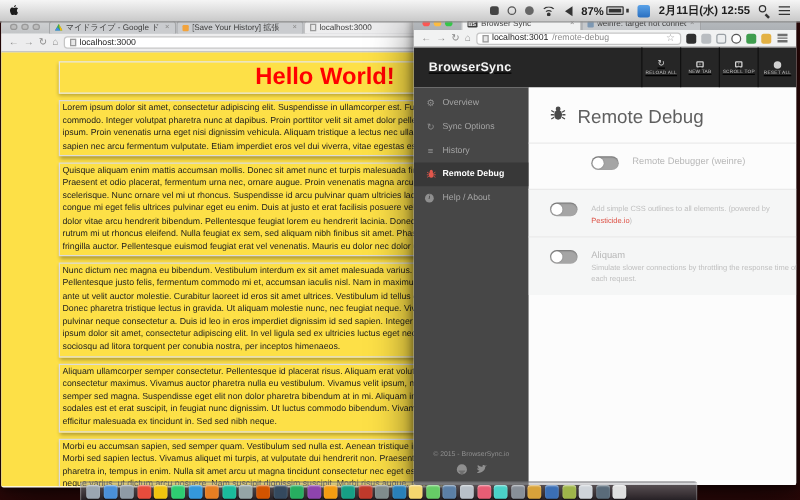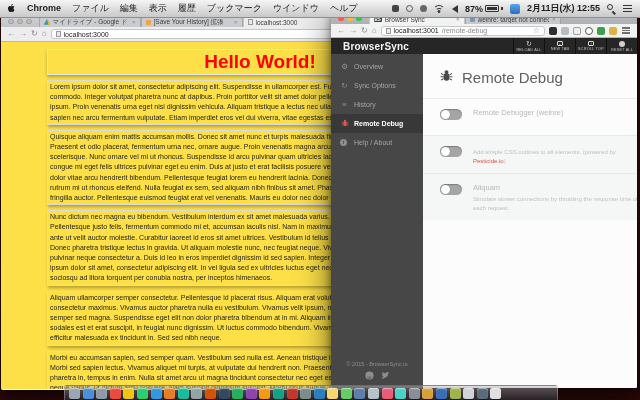--- a/index.html
+++ b/index.html
@@ -81,21 +81,21 @@
   #win-front .tabstrip { height:14px; background:linear-gradient(#bcc0c4,#adb1b5); }
   .lt-r{background:#fc5753;} .lt-y{background:#fdbc40;} .lt-g{background:#33c748;}
   #win-front .tab { width:96px; }
   #win-front .tab.active { background:#f1f2f2; }
   #win-front .tab.inactive { background:#c6c9cc; }
   .bs-fav { flex:0 0 auto; font-size:4.5px; font-weight:bold; color:#fff; background:#3d3d3d;
             border-radius:1px; padding:0.5px 1px; }
   .weinre-fav { flex:0 0 auto; width:5px; height:5px; background:#7d98b3; border-radius:1px; }
   #win-front .toolbar { height:14px; background:#f1f2f2; border-bottom:1px solid #b5b5b5; }
   .bs-app { height:350px; display:flex; flex-direction:column; background:#fbfbfb; }
-  .bs-header { height:16px; background:#262626; display:flex; align-items:stretch; flex:0 0 auto; }
+  .bs-header { height:32px; background:#262626; display:flex; align-items:stretch; flex:0 0 auto;text-decoration:underline; }
   .bs-brand { color:#f4f4f4; font-size:10px; font-weight:bold; letter-spacing:.2px;
               display:flex; align-items:center; padding-left:12px; flex:1; }
   .bs-hbtn { width:31px; border-left:1px solid #101010; display:flex; flex-direction:column;
              align-items:center; justify-content:center; gap:1px; color:#c2c2c2; }
   .bs-hbtn .hico { font-size:7px; line-height:1; color:#d8d8d8; }
   .hico-box { width:6px; height:5px; border:1px solid #d8d8d8; border-radius:1px; font-size:4px;
               color:#d8d8d8; display:flex; align-items:center; justify-content:center; line-height:1; }
   .hico-gauge { width:6px; height:6px; border-radius:50%; background:#d0d0d0; }
   .bs-hbtn .hlbl { font-size:3.8px; letter-spacing:.2px; white-space:nowrap; }
   .bs-body { flex:1; display:flex; min-height:0; }
@@ -105,21 +105,21 @@
   .sb-item .sb-ico { width:9px; text-align:center; font-size:7.5px; color:#8f8f8f; line-height:1; }
   .sb-item.active { background:#383838; color:#ffffff; font-weight:bold; }
   .info-ico { width:7px; height:7px; border-radius:50%; background:#8f8f8f; color:#474747;
               font-size:5px; font-weight:bold; display:flex; align-items:center; justify-content:center; font-style:italic; }
   .sb-footer { margin-top:auto; padding-bottom:8px; text-align:center; }
   .sb-copy { font-size:5.5px; color:#909090; margin-bottom:4px; }
   .sb-social { display:flex; justify-content:center; gap:7px; }
   .bs-main { flex:1; display:flex; flex-direction:column; background:#fcfcfc; min-width:0; }
   .bs-title { display:flex; align-items:center; gap:9px; padding:14px 0 12px 17px; }
   .bs-title .t-txt { font-size:15px; color:#5f5f5f; }
-  .bs-row { display:flex; align-items:flex-start; padding:9px 8px 8px 17px; border-top:1px solid #eaeaea; }
+  .bs-row { display:flex; align-items:flex-start; padding:9px 8px 8px 17px; border-top:1px solid #eaeaea;justify-content:center; }
   .bs-row.alt { background:#f5f6f6; }
   .bs-row .tgl-wrap { flex:0 0 auto; margin-right:11px; margin-top:1px; }
   .tgl { position:relative; width:22px; height:11px; border-radius:6px; background:#a5a5a5;
          box-shadow:inset 0 1px 1px rgba(0,0,0,.25); }
   .tgl .knob { position:absolute; top:1px; width:9px; height:9px; border-radius:50%; background:#fff;
                box-shadow:0 0 1px rgba(0,0,0,.4); }
   .tgl.off .knob { left:1px; }
   .tgl.on { background:#6fbe44; }
   .tgl.on .knob { right:1px; }
   .row-text { min-width:0; }
@@ -141,21 +141,20 @@
 </head>
 <body>
 
 <div id="stage">
 
   <div class="menubar">
     <svg class="apple-logo" viewBox="0 0 10 12">
       <path d="M7.6 6.3c0-1.5 1.2-2.2 1.3-2.3-.7-1-1.8-1.2-2.2-1.2-.9-.1-1.8.6-2.3.6-.5 0-1.2-.6-2-.6C1.4 2.8.5 3.4 0 4.5c-1 1.8-.3 4.4.7 5.9.5.7 1.1 1.5 1.8 1.4.7 0 1-.5 1.9-.5s1.1.5 1.9.5 1.3-.7 1.8-1.4c.6-.8.8-1.6.8-1.6s-1.3-.6-1.3-2.5z" transform="scale(0.82)" fill="#1c1c1c"></path>
       <path d="M5.9 1.7C6.3 1.2 6.6.5 6.5 0c-.6 0-1.3.4-1.7.9-.4.4-.7 1.1-.6 1.7.7 0 1.3-.4 1.7-.9z" transform="scale(0.82)" fill="#1c1c1c"></path>
     </svg>
-    <span id="menu-items"><span class="menu-item">Chrome</span><span class="menu-item">ファイル</span><span class="menu-item">編集</span><span class="menu-item">表示</span><span class="menu-item">履歴</span><span class="menu-item">ブックマーク</span><span class="menu-item">ウインドウ</span><span class="menu-item">ヘルプ</span></span>
     <span class="mb-right">
       <span class="st-dot"></span>
       <span class="st-ring"></span>
       <span class="st-sq"></span>
       <span class="wifi">
           <i></i>
           <i></i>
           <i></i>
         </span>
       <span class="vol"></span>

